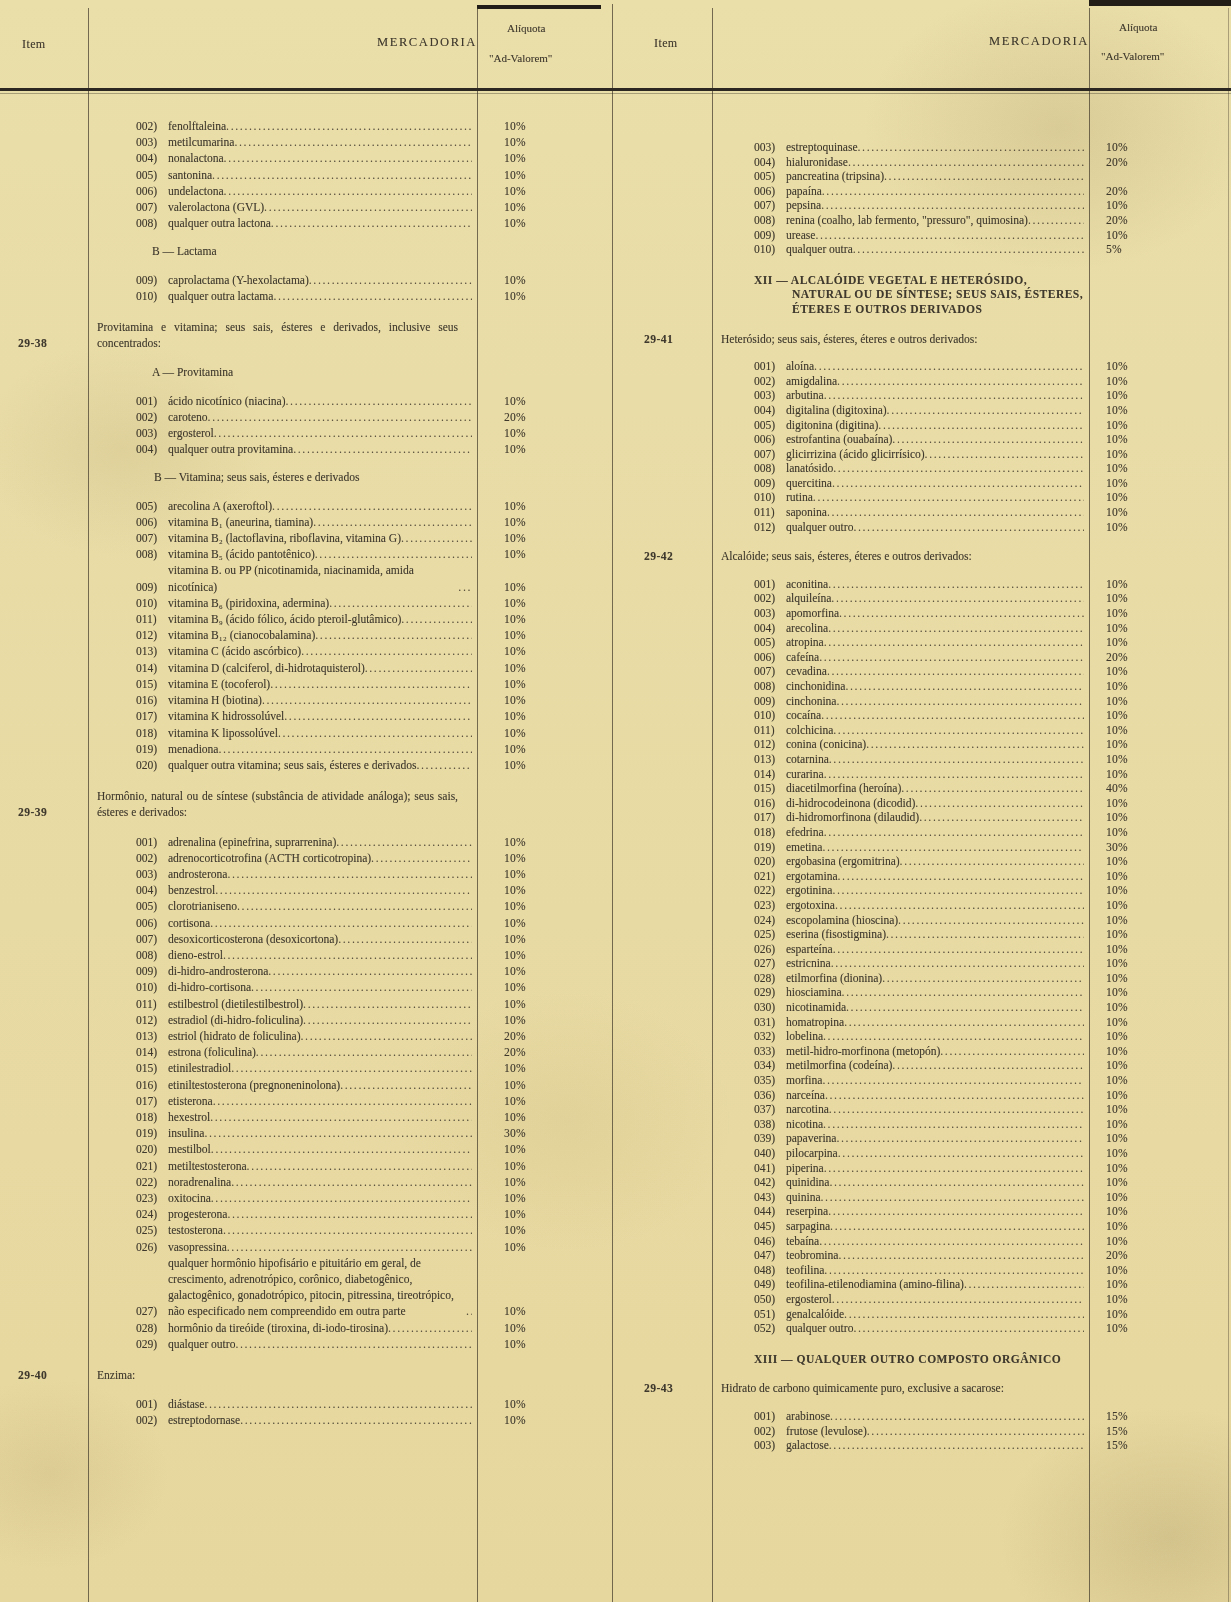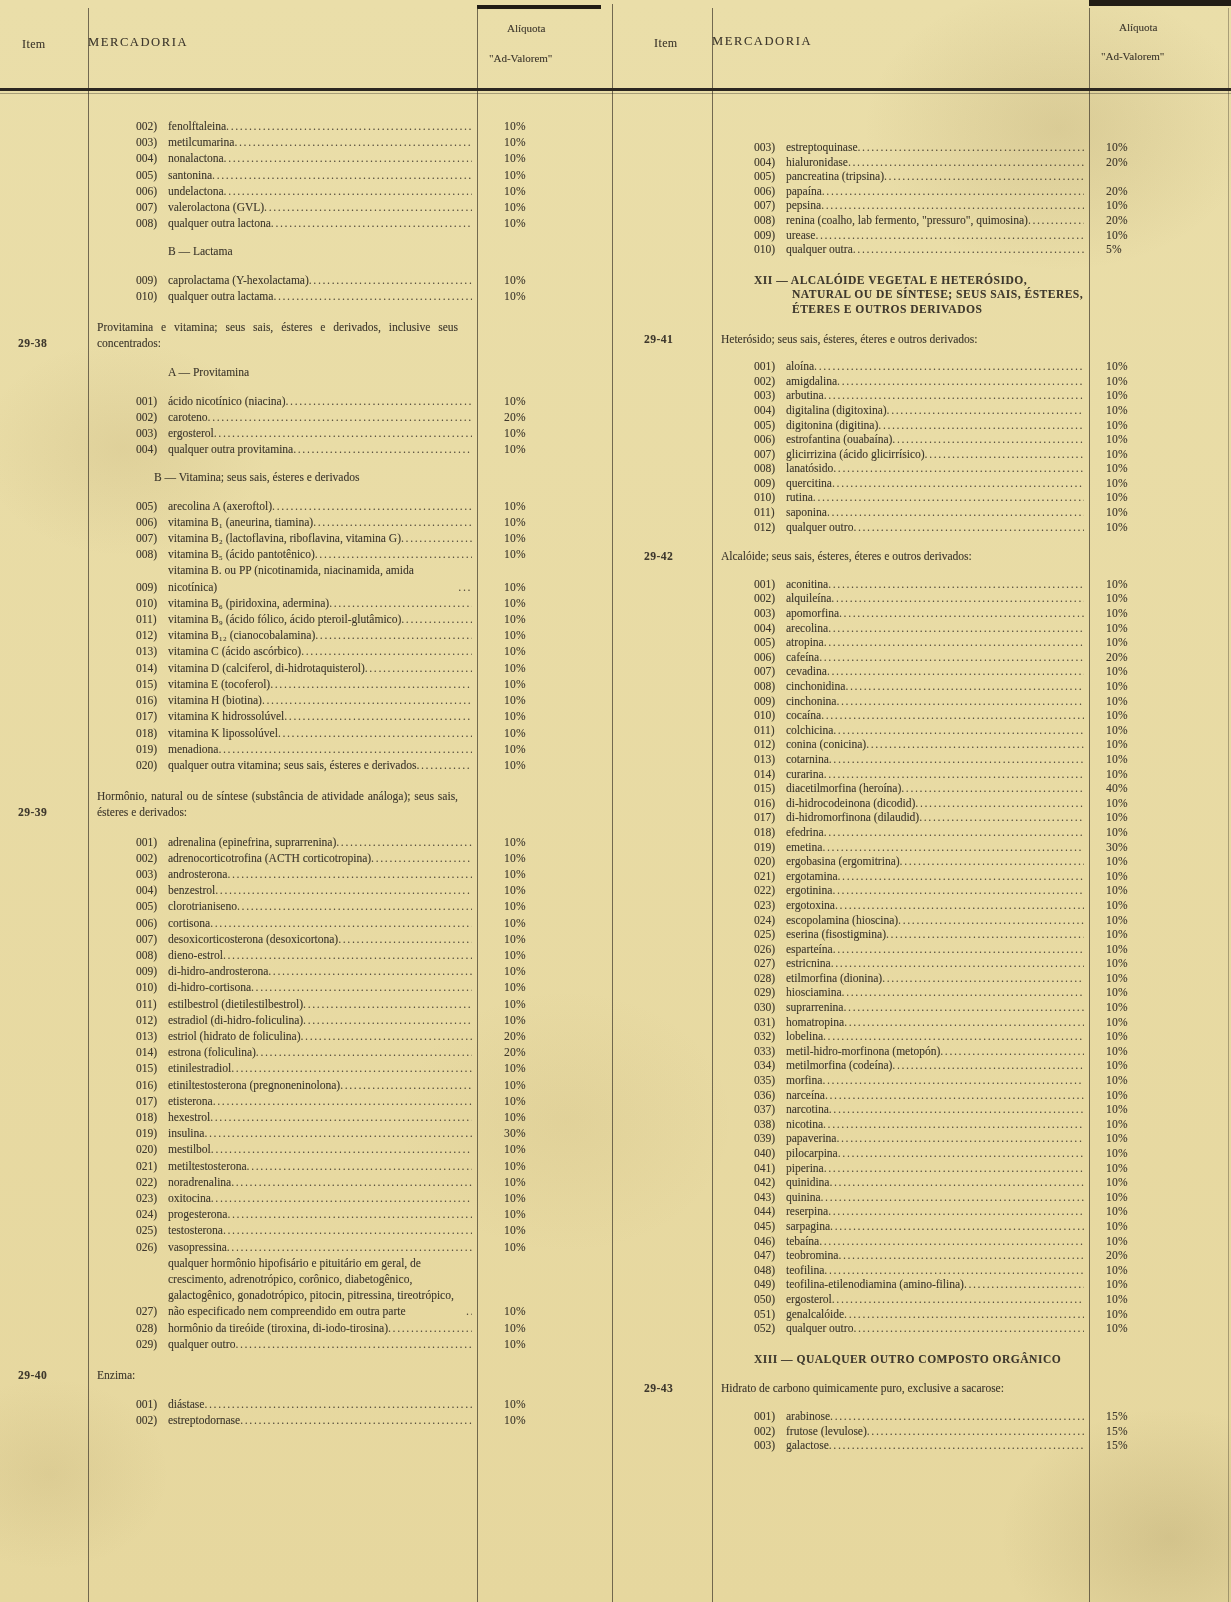--- a/index.html
+++ b/index.html
@@ -26,21 +26,21 @@
   .half-r .v0 { left:0; top:4px; } .half-r .v1 { left:100px; } .half-r .v2 { left:477px; }
   .half-r .v3 { left:616px; opacity:.55; }
   .heavy-rule  { position:absolute; left:0; right:0; top:88px; height:3px; background:#2c2720; }
   .heavy-rule2 { position:absolute; left:0; right:0; top:93px; height:1px; background:rgba(44,39,32,.35); }
   .pct-topline { position:absolute; background:#221d16; }
   .half-l .pct-topline { top:5px; left:477px; width:124px; height:4px; }
   .half-r .pct-topline { top:0;  left:477px; width:142px; height:6px; }
   .hdr { position:absolute; top:0; left:0; right:0; height:88px; }
   .h-item { position:absolute; top:36px; font-size:12px; letter-spacing:.4px;text-align:center; }
   .half-l .h-item { left:22px; } .half-r .h-item { left:42px; }
-  .h-merc { position:absolute; top:34px; text-align:left; font-size:12.5px; letter-spacing:1.6px; }
+  .h-merc { position:absolute; top:34px; text-align:right; font-size:12.5px; letter-spacing:1.6px; }
   .half-l .h-merc { left:88px; width:389px; } .half-r .h-merc { left:100px; width:377px; }
   .h-aliq { position:absolute; top:0; font-size:11px; }
   .half-l .h-aliq { left:477px; width:135px; } .half-r .h-aliq { left:477px; width:142px; }
   .h-aliq .a1 { margin:20px 0 0 30px; }
   .h-aliq .a2 { margin:14px 0 0 12px; }
   .body { position:absolute; left:0; right:0; top:94px; bottom:0; overflow:hidden; }
   .half-l .body { padding-top:24px; } .half-r .body { padding-top:46px; }
   .row { display:flex; align-items:flex-end; }
   .ci { flex:none; font-weight:bold; letter-spacing:.5px; }
   .half-l .ci { width:88px;  padding-left:18px; }
@@ -50,21 +50,21 @@
   .half-l .cp { width:135px; padding-left:27px; }
   .half-r .cp { width:142px; padding-left:17px; }
   .num { flex:none; width:32px; }
   .half-l .num { margin-left:48px; } .half-r .num { margin-left:42px; }
   .txt { flex:0 1 auto; }
   .dots { flex:1 1 14px; min-width:6px; overflow:hidden; white-space:nowrap;
           letter-spacing:1.7px; color:rgba(62,55,44,.80); }
   .row.g  { align-items:flex-end; margin:15px 0 13px; }
   .gtxt   { flex:1; margin:0 14px 0 9px; text-align:justify; }
   .row.s, .row.s2 { margin:12px 0; }
-  .s  .stxt { margin-left:80px; }
+  .s  .stxt { margin-left:64px; }
   .s2 .stxt { margin-left:26px; text-indent:40px; max-width:340px; }
   .row.r { margin:16px 0 13px; }
   .rtxt  { margin-left:80px; text-indent:-38px; max-width:300px;
            font-weight:bold; letter-spacing:.5px; }
 </style>
 </head>
 <body>
 
 <div class="page">
 
@@ -1140,21 +1140,21 @@
             <span class="num">029)</span>
             <span class="txt">hiosciamina</span>
             <span class="dots">............................................................................................................................................................................................................................</span>
           </span>
           <span class="cp">10%</span>
         </div>
         <div class="row e">
           <span class="ci"></span>
           <span class="cm">
             <span class="num">030)</span>
-            <span class="txt">suprarrenina</span>
+            <span class="txt">nicotinamida</span>
             <span class="dots">............................................................................................................................................................................................................................</span>
           </span>
           <span class="cp">10%</span>
         </div>
         <div class="row e">
           <span class="ci"></span>
           <span class="cm">
             <span class="num">031)</span>
             <span class="txt">homatropina</span>
             <span class="dots">............................................................................................................................................................................................................................</span>

